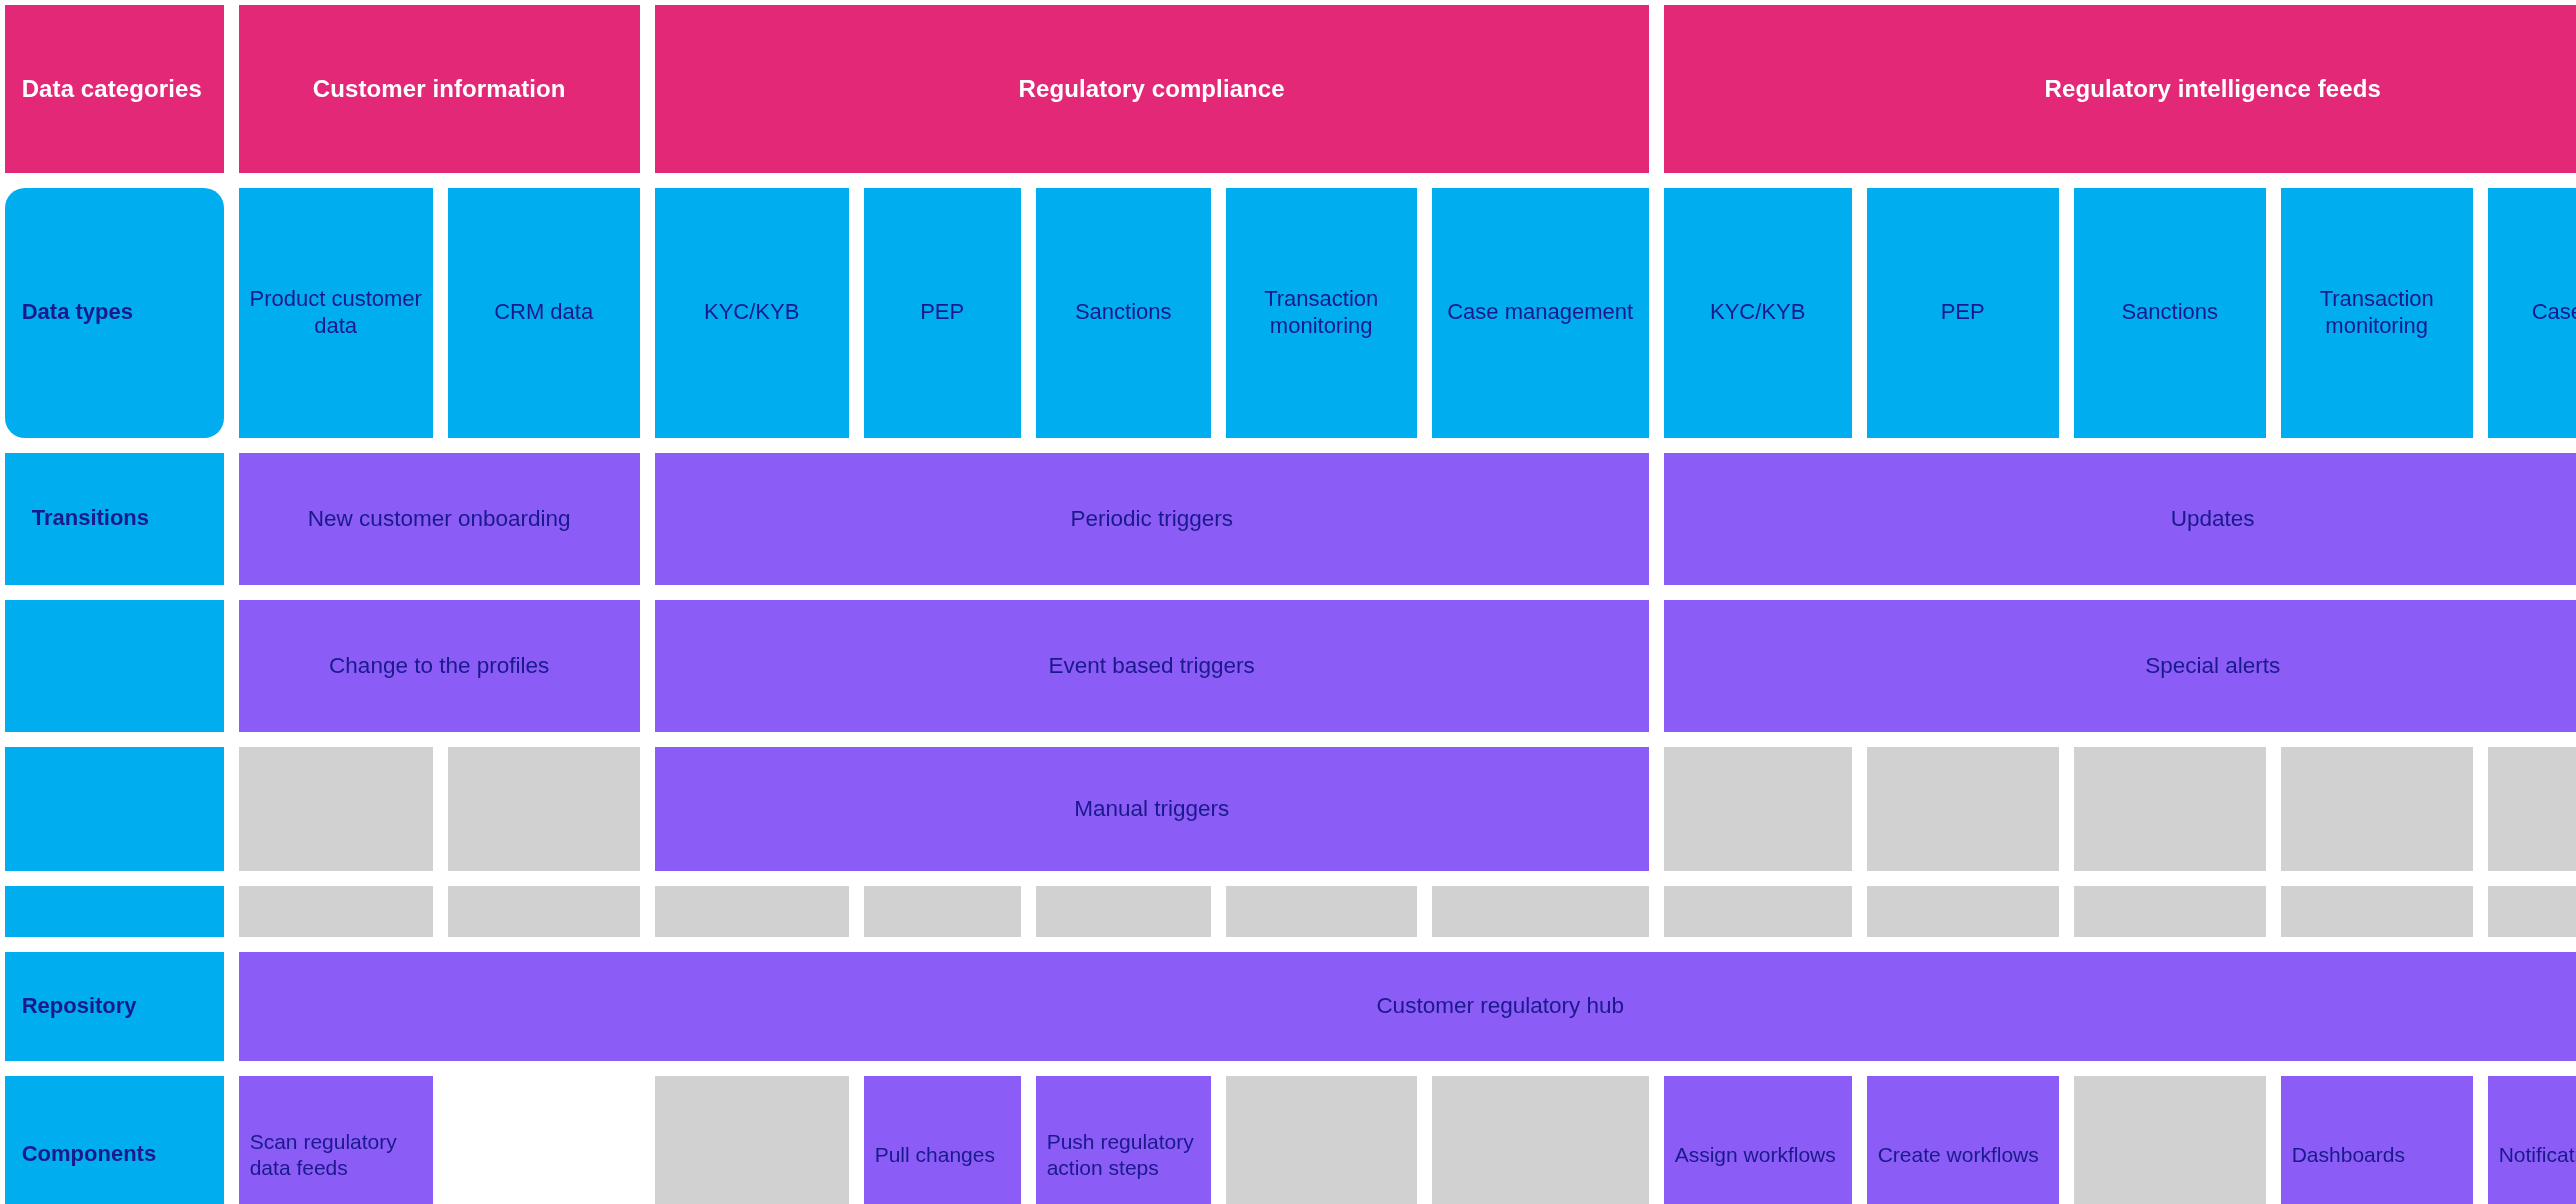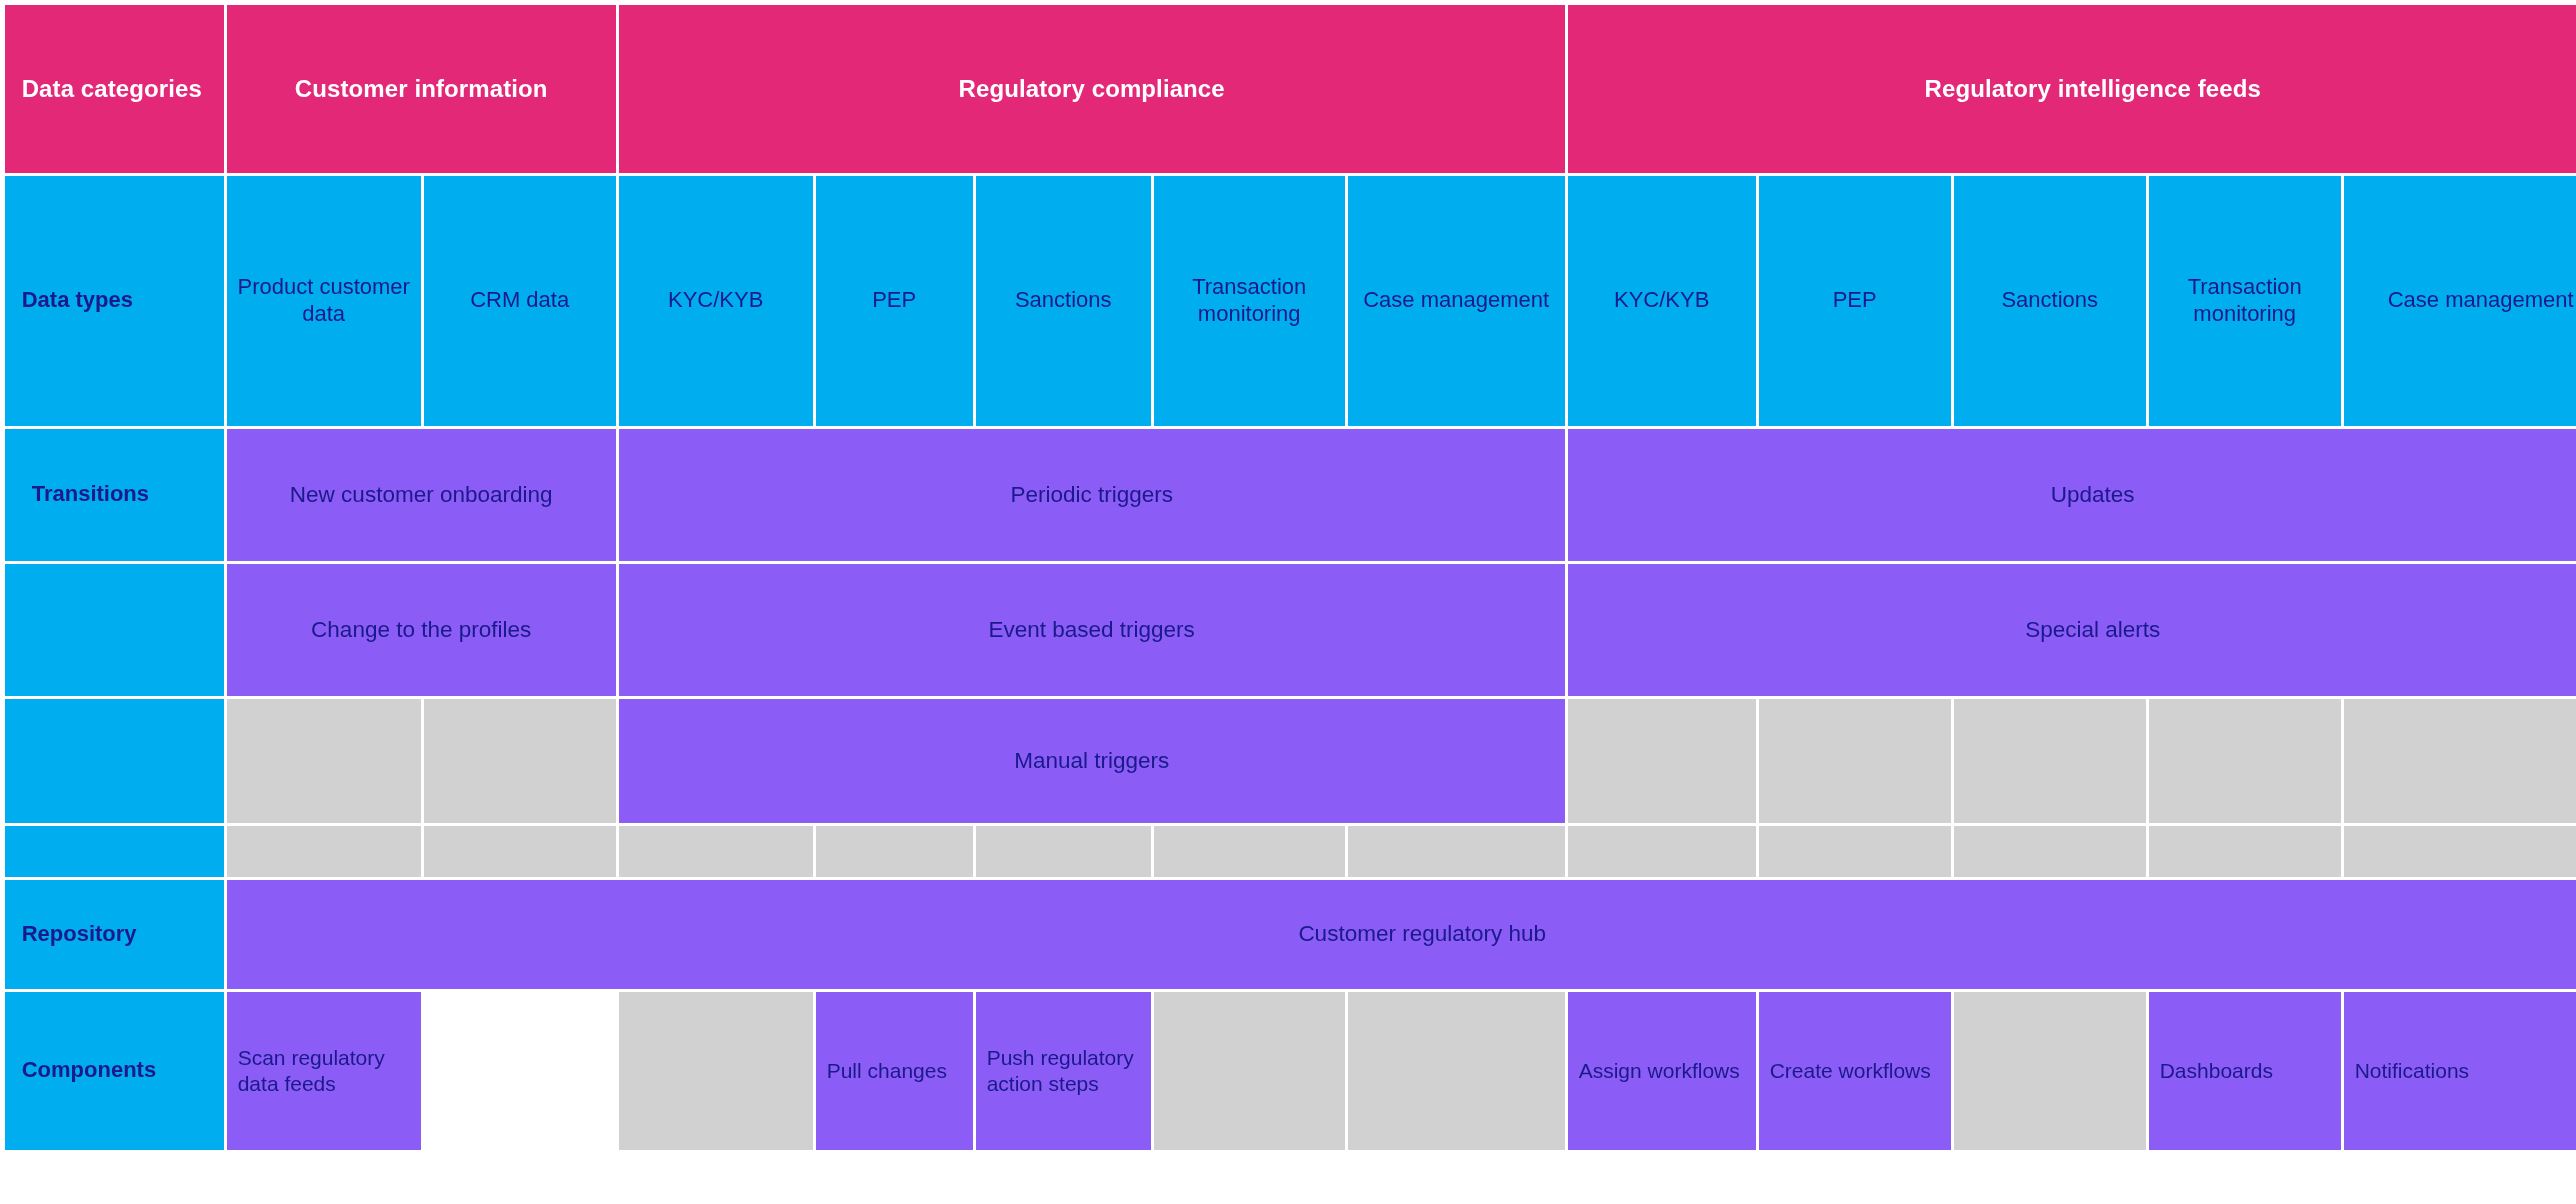--- a/index.html
+++ b/index.html
@@ -33,21 +33,21 @@
       274px;     
     grid-template-rows:
       168px      
       250px      
       132px      
       132px      
       124px      
       51px       
       109px      
       158px;     
-    gap: 3px;
+    gap: 15px;
     padding: 4.7px 0 4.7px 4.7px;
   }
 
   
   .cell {
     display: flex;
     align-items: center;
     justify-content: center;
     text-align: center;
     line-height: 1.22;
@@ -92,21 +92,21 @@
   .left-align-head { justify-content: flex-start; padding-left: 17px; text-align: left; }
 
   
   
   .g-cat-label  { grid-column: 1 / 2;   grid-row: 1; }
   .g-cat-cust   { grid-column: 2 / 4;   grid-row: 1; }
   .g-cat-comp   { grid-column: 4 / 9;   grid-row: 1; }
   .g-cat-intel  { grid-column: 9 / 14;  grid-row: 1; }
 
   
-  .g-r2-label   { grid-column: 1 / 2;   grid-row: 2; }
+  .g-r2-label   { grid-column: 1 / 2;   grid-row: 2; border-radius: 20px; }
 
   
   .g-r3-label   { grid-column: 1 / 2;   grid-row: 3; padding-left: 27px; }
   .g-r3-a       { grid-column: 2 / 4;   grid-row: 3; }
   .g-r3-b       { grid-column: 4 / 9;   grid-row: 3; }
   .g-r3-c       { grid-column: 9 / 14;  grid-row: 3; }
 
   .g-r4-label   { grid-column: 1 / 2;   grid-row: 4; }
   .g-r4-a       { grid-column: 2 / 4;   grid-row: 4; }
   .g-r4-b       { grid-column: 4 / 9;   grid-row: 4; }

